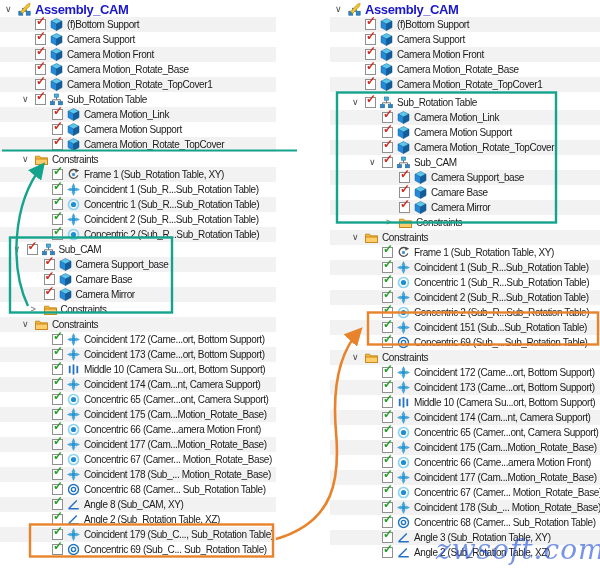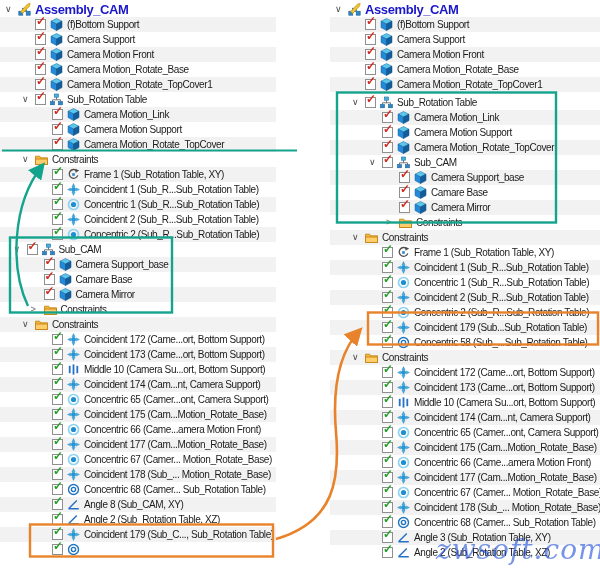--- a/index.html
+++ b/index.html
@@ -513,20 +513,21 @@
       <span class="chev"></span>
       <span class="cb green">
         <span class="mk">✓</span>
       </span>
       <span class="ticon">
         <svg viewBox="0 0 13 13">
           <circle cx="6.5" cy="6.5" r="5" fill="none" stroke="#1f74c0" stroke-width="1.4"></circle>
           <circle cx="6.5" cy="6.5" r="2.1" fill="none" stroke="#1f74c0" stroke-width="1.4"></circle>
         </svg>
       </span>
+      <span class="lbl">Concentric 69 (Sub_C... Sub_Rotation Table)</span>
     </div>
   </div>
 <div class="panel" id="right-tree">
     <div class="row root" style="padding-left: 3px;">
       <span class="chev">∨</span>
       <span class="ticon">
         <svg viewBox="0 0 13 13">
           <rect x="0.8" y="8.2" width="4" height="4" fill="#2e86c9" stroke="#1b5f96" stroke-width="0.6"></rect>
           <rect x="8.2" y="8.2" width="4" height="4" fill="#2e86c9" stroke="#1b5f96" stroke-width="0.6"></rect>
           <rect x="4.5" y="5.2" width="4" height="3.2" fill="#49b6d8" stroke="#1b5f96" stroke-width="0.6"></rect>
@@ -809,34 +810,34 @@
       <span class="chev"></span>
       <span class="cb green">
         <span class="mk">✓</span>
       </span>
       <span class="ticon">
         <svg viewBox="0 0 13 13">
           <path d="M6.5,0.6 L8.1,4 L6.5,5.4 L4.9,4 Z M6.5,12.4 L8.1,9 L6.5,7.6 L4.9,9 Z M0.6,6.5 L4,4.9 L5.4,6.5 L4,8.1 Z M12.4,6.5 L9,4.9 L7.6,6.5 L9,8.1 Z" fill="#49b0e2" stroke="#1b78b4" stroke-width="0.4"></path>
           <circle cx="6.5" cy="6.5" r="2" fill="#2696d6"></circle>
         </svg>
       </span>
-      <span class="lbl">Coincident 179 (Sub...Sub_Rotation Table)</span>
+      <span class="lbl">Coincident 151 (Sub...Sub_Rotation Table)</span>
     </div>
     <div class="row" style="padding-left: 37px;">
       <span class="chev"></span>
       <span class="cb green">
         <span class="mk">✓</span>
       </span>
       <span class="ticon">
         <svg viewBox="0 0 13 13">
           <circle cx="6.5" cy="6.5" r="5" fill="none" stroke="#1f74c0" stroke-width="1.4"></circle>
           <circle cx="6.5" cy="6.5" r="2.1" fill="none" stroke="#1f74c0" stroke-width="1.4"></circle>
         </svg>
       </span>
-      <span class="lbl">Concentric 58 (Sub_...Sub_Rotation Table)</span>
+      <span class="lbl">Concentric 69 (Sub_...Sub_Rotation Table)</span>
     </div>
     <div class="row alt" style="padding-left: 20px;">
       <span class="chev">∨</span>
       <span class="ticon">
         <svg viewBox="0 0 13 13">
           <path d="M0.5,3.2 h4.2 l1,1.6 h6.8 v6.7 h-12 z" fill="#f6b63e" stroke="#c07f0e" stroke-width="0.8"></path>
           <path d="M0.5,6 h12 v5.5 h-12 z" fill="#fccd6a" stroke="#c07f0e" stroke-width="0.8"></path>
         </svg>
       </span>
       <span class="lbl">Constraints</span>

